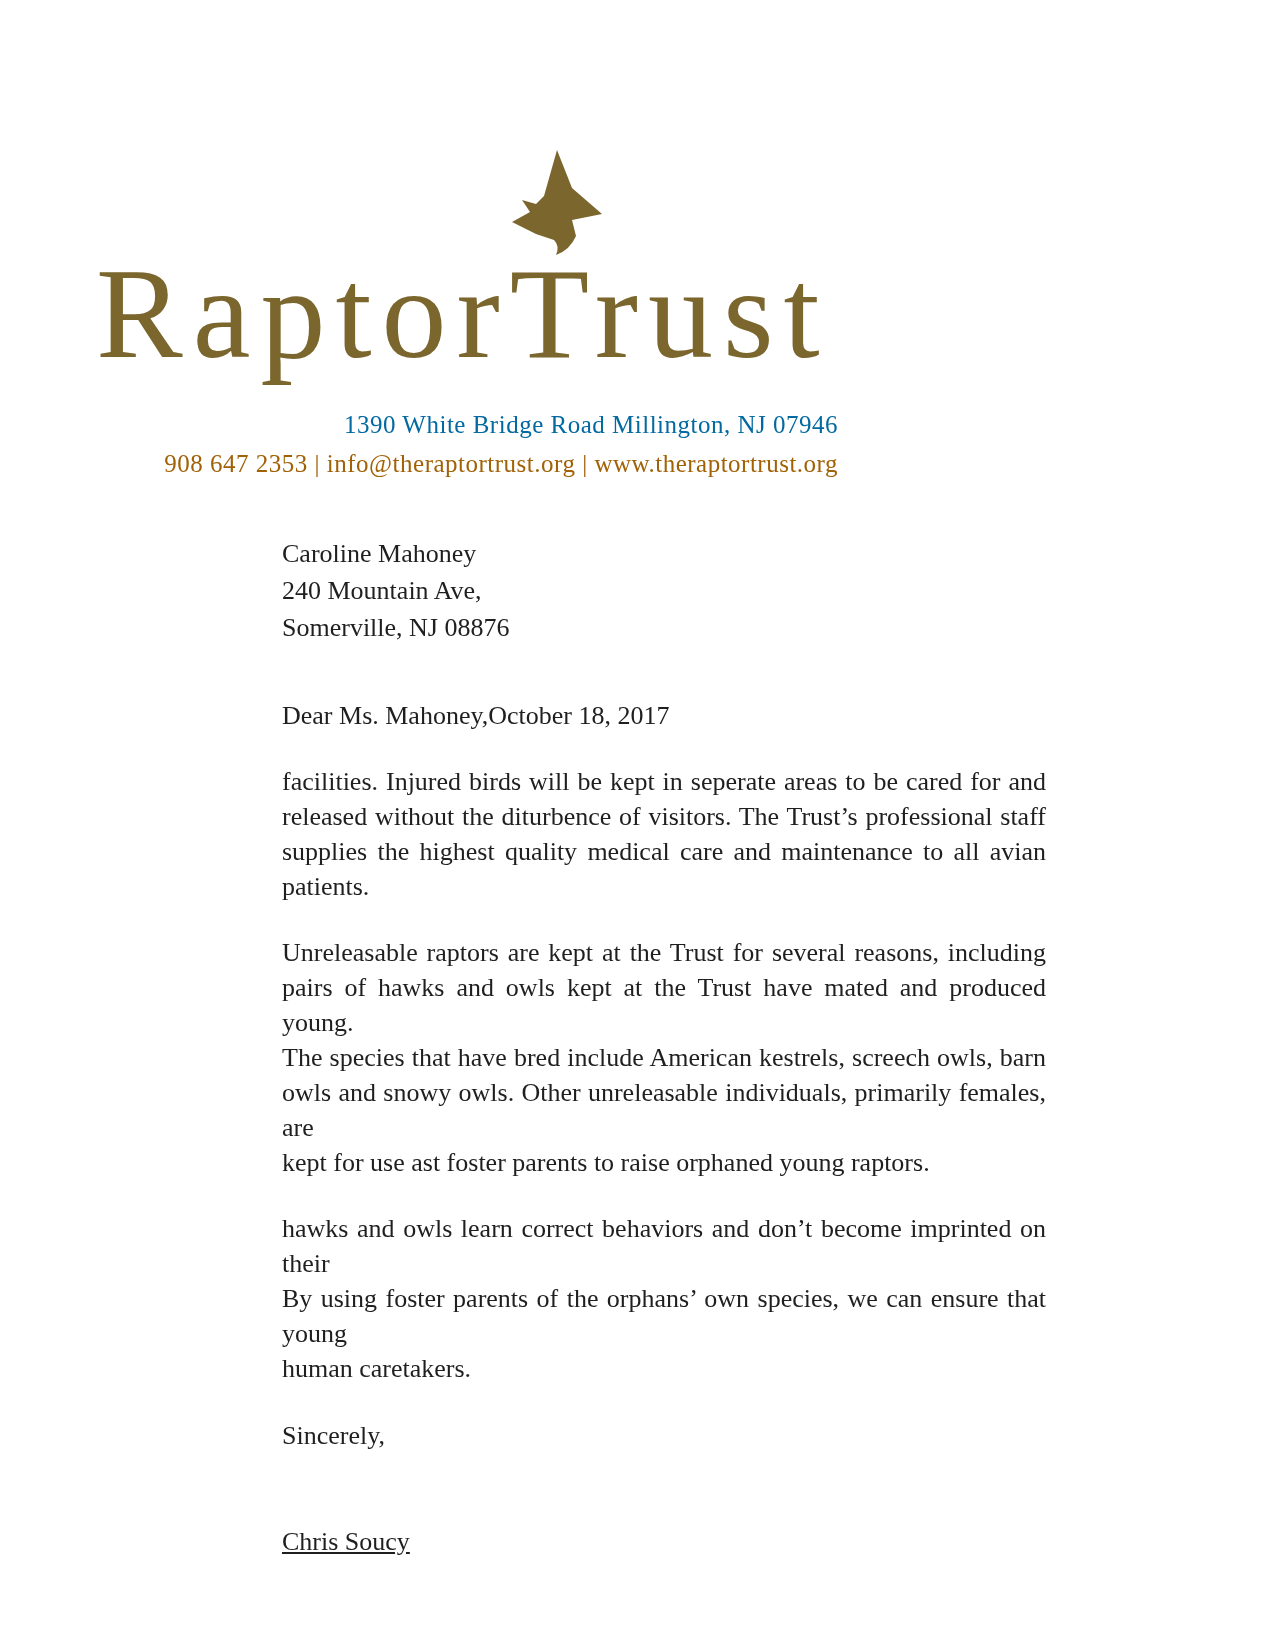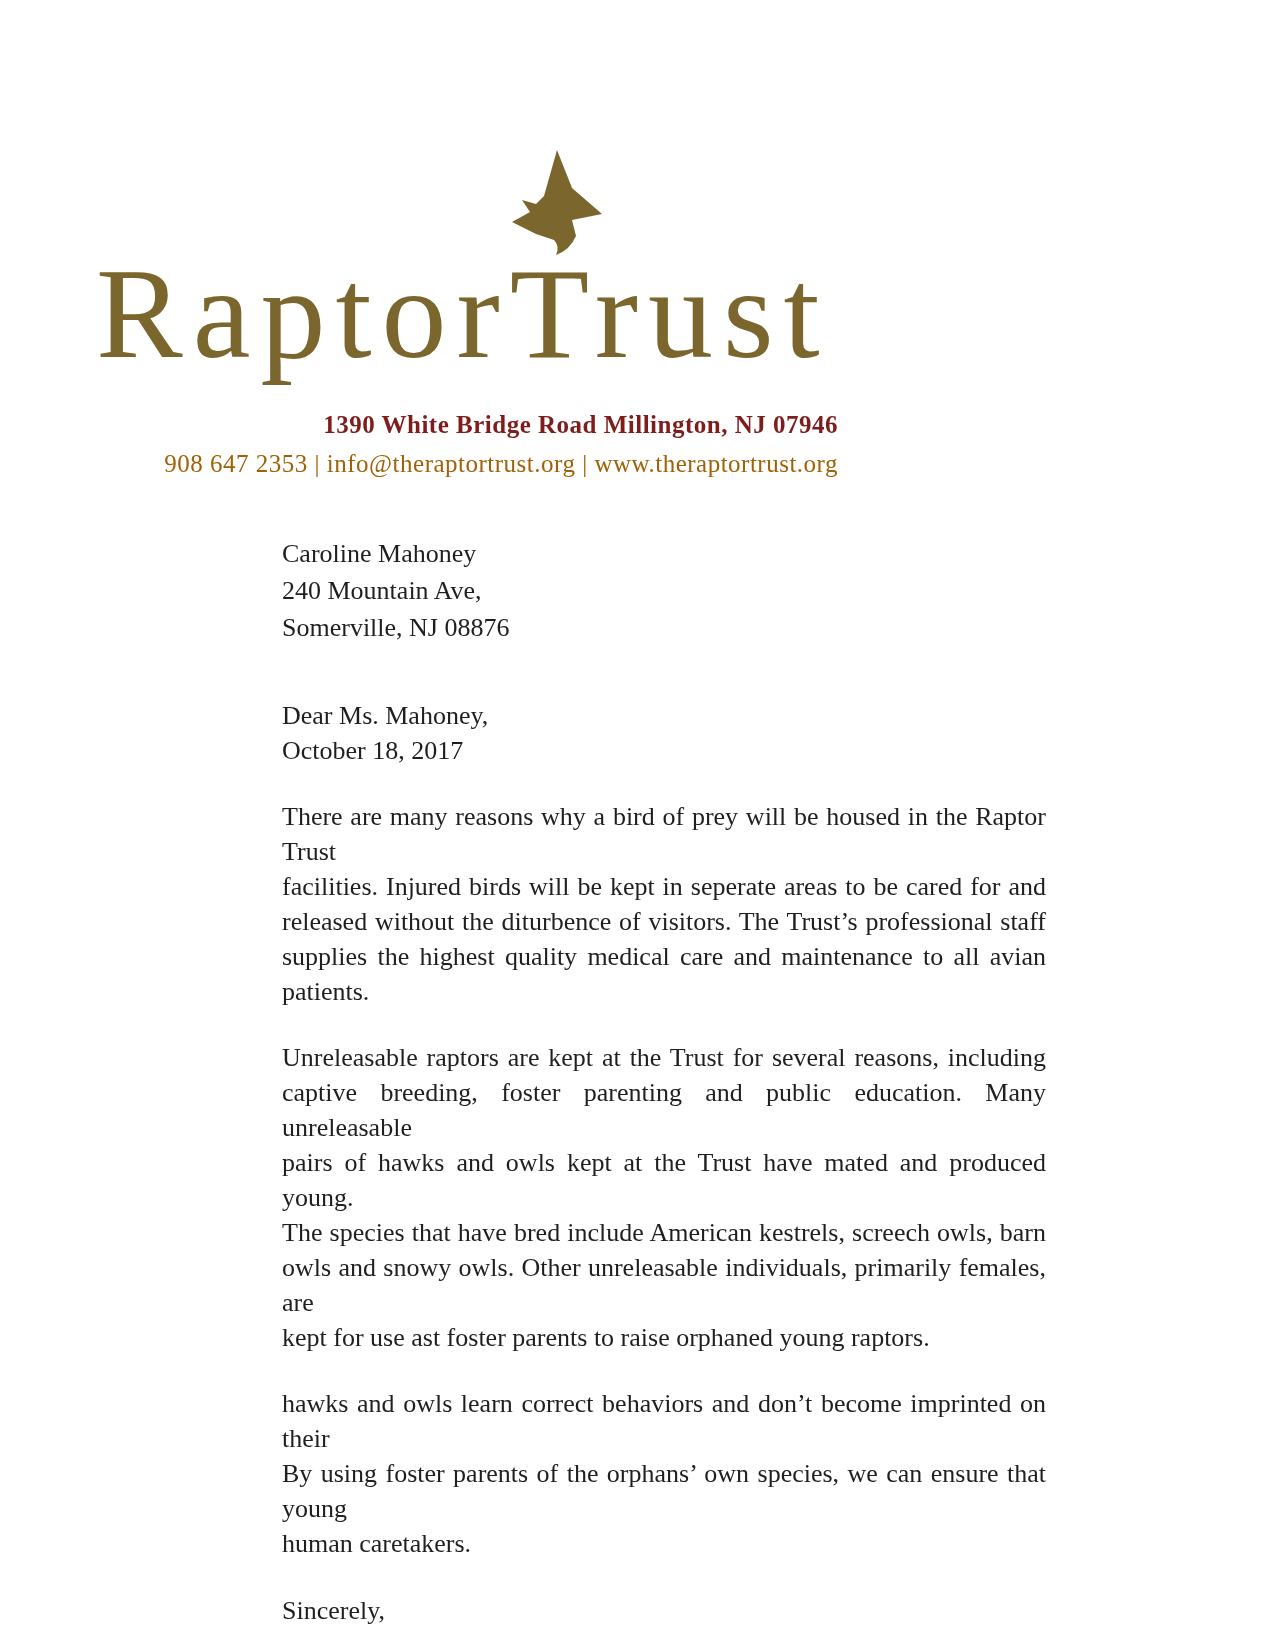--- a/index.html
+++ b/index.html
@@ -53,21 +53,20 @@
     width: 764px;
     font-size: 26px;
     line-height: 35px;
     color: #1f1f1f;
   }
   .recipient .r-line { line-height: 37px; }
   .salutation-row {
     display: flex;
     justify-content: flex-start;
     margin-top: 52px;
-    flex-direction: column;
   }
   .para { margin-top: 31px; }
   .para .line {
     text-align: justify;
     text-align-last: justify;
   }
   .para .line.short { text-align-last: left; }
   .closing   { margin-top: 32px; }
   .signature { margin-top: 71px; text-decoration: underline; }
 </style>
@@ -78,48 +77,46 @@
 
   <div>
     <div class="bird-icon">
       <svg viewBox="0 0 96 114" width="96" height="114" aria-hidden="true">
         <path class="brand-fill" d="M51 4 L66 42 L96 68 L66 74 L70 90 Q64 104 50 109 Q54 100 48 94 L30 88 L6 76 L24 66 L16 54 L30 58 L38 50 Z" fill="#7b672e"></path>
       </svg>
     </div>
 
     <div class="brand brand-color" style="color: rgb(123, 103, 46);">RaptorTrust</div>
 
-    <div class="addr addr-1 brand-color" style="color: #7f1d1d; font-weight: bold;">1390 White Bridge Road Millington, NJ 07946</div>
+    <div class="addr addr-1 brand-color" style="color: #0369a1;">1390 White Bridge Road Millington, NJ 07946</div>
 
     <div class="addr addr-2 brand-color" style="color: #a16207;">908 647 2353  |  info@theraptortrust.org  |  www.theraptortrust.org</div>
   </div>
 
   <div class="letter">
 
     <div class="recipient">
       <div class="r-line">Caroline Mahoney</div>
       <div class="r-line">240 Mountain Ave,</div>
       <div class="r-line">Somerville, NJ 08876</div>
     </div>
 
     <div class="salutation-row">
       <div>Dear Ms. Mahoney,</div>
       <div>October 18, 2017</div>
     </div>
 
     <div class="para">
-      <div class="line">There are many reasons why a bird of prey will be housed in the Raptor Trust</div>
       <div class="line">facilities. Injured birds will be kept in seperate areas to be cared for and</div>
       <div class="line">released without the diturbence of visitors. The Trust’s professional staff</div>
       <div class="line">supplies the highest quality medical care and maintenance to all avian patients.</div>
     </div>
 
     <div class="para">
       <div class="line">Unreleasable raptors are kept at the Trust for several reasons, including</div>
-      <div class="line">captive breeding, foster parenting and public education. Many unreleasable</div>
       <div class="line">pairs of hawks and owls kept at the Trust have mated and produced young.</div>
       <div class="line">The species that have bred include American kestrels, screech owls, barn</div>
       <div class="line">owls and snowy owls. Other unreleasable individuals, primarily females, are</div>
       <div class="line short">kept for use ast foster parents to raise orphaned young raptors.</div>
     </div>
 
     <div class="para">
       <div class="line">hawks and owls learn correct behaviors and don’t become imprinted on their</div>
       <div class="line">By using foster parents of the orphans’ own species, we can ensure that young</div>
       <div class="line short">human caretakers.</div>

